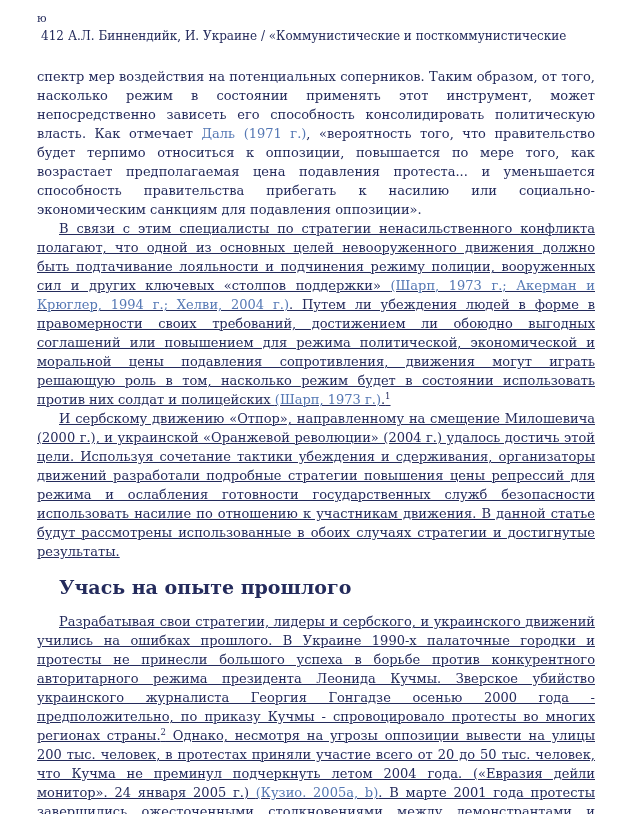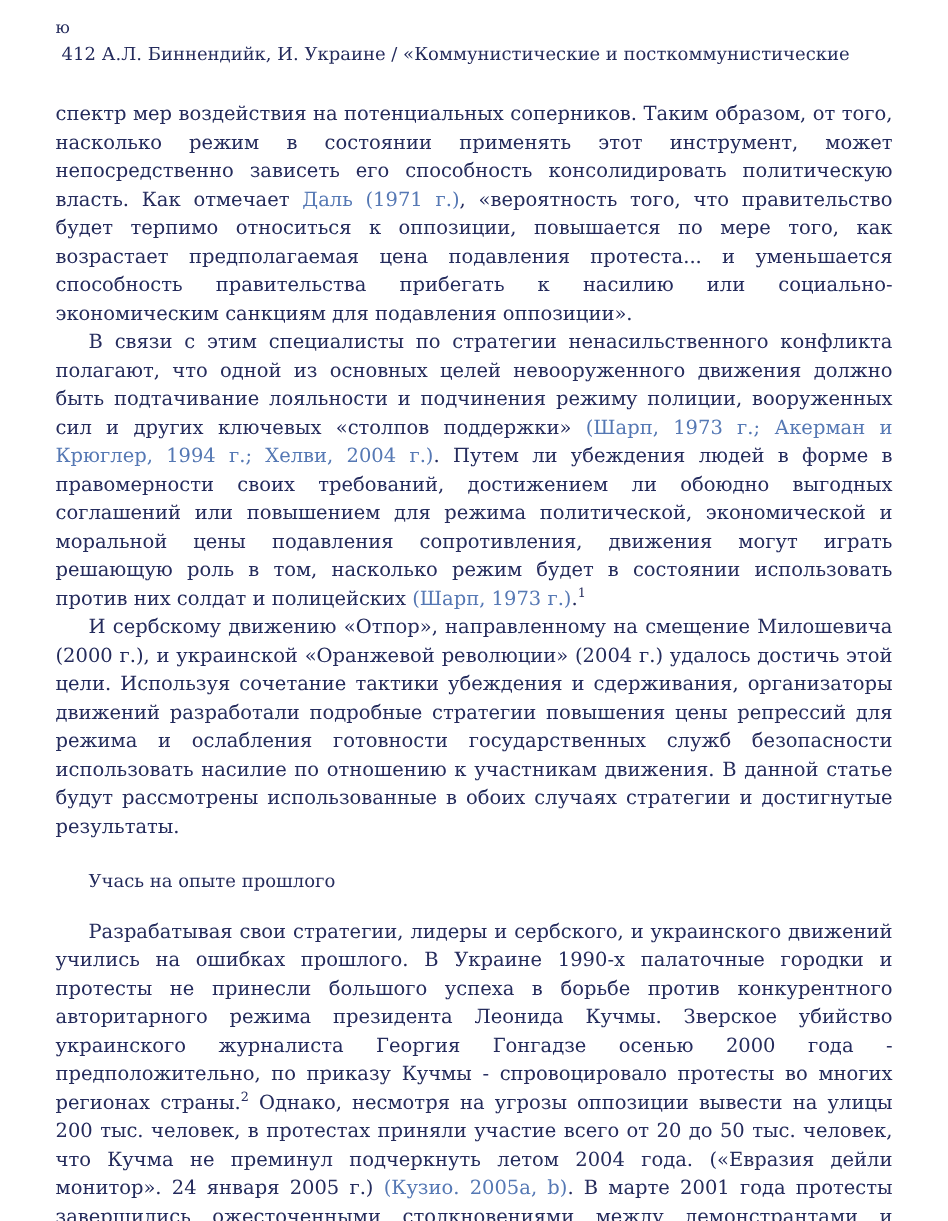--- a/index.html
+++ b/index.html
@@ -39,36 +39,36 @@
   .page-body {
     margin-top: 23px;
   }
   p.para {
     margin: 0;
     font-size: 13px;
     line-height: 19px;
     text-align: justify;
     color: var(--text);
   }
-  p.para.indent { text-indent: 22px; }
+  p.para.indent { text-indent: 22px; text-decoration: underline; }
   .cite-link {
     color: var(--link);
     cursor: pointer;
   }
   sup.footnote-ref {
     font-size: 8.5px;
     line-height: 0;
     vertical-align: super;
     cursor: pointer;
   }
   h2.section-heading {
     margin: 18px 0 16px 22px;
-    font-size: 12px;
+    font-size: 19px;
     line-height: 17px;
-    font-weight: normal;
+    font-weight: bold;
     color: var(--text);
   }
 </style>
 </head>
 <body>
 
 <div class="page">
   <div class="corner-mark">ю</div>
   <div class="running-header">
     <span class="pgnum">412</span><span>А.Л. Биннендийк, И. Украине / «Коммунистические и посткоммунистические</span>

